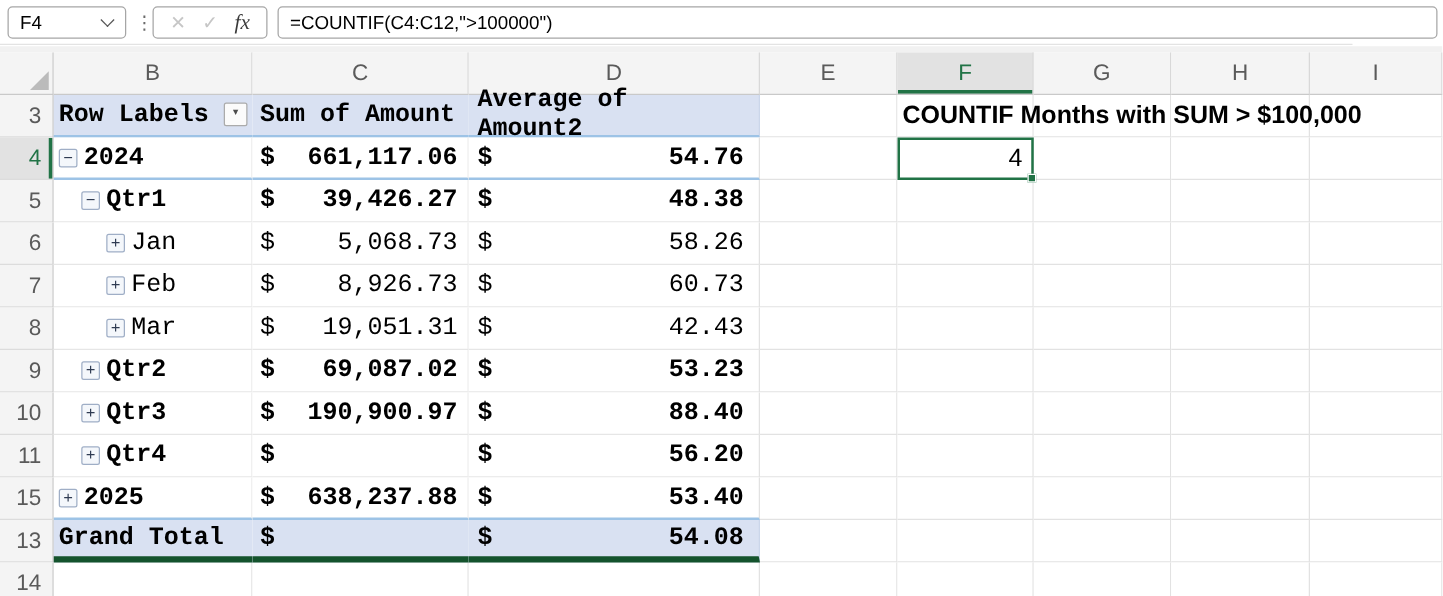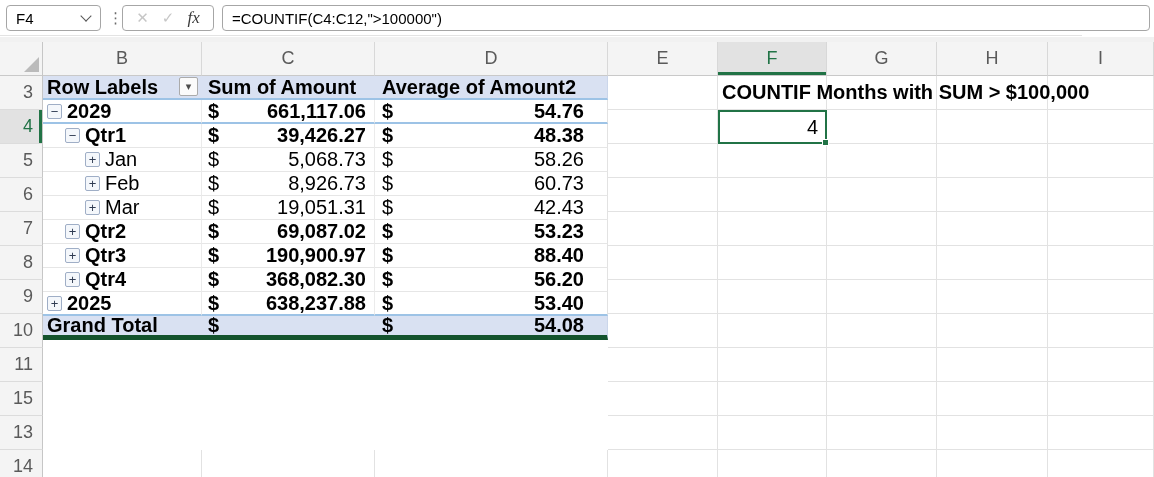--- a/index.html
+++ b/index.html
@@ -26,32 +26,32 @@
   
   .col-h { position:absolute; top:42px; height:34px; background:#F4F4F4; border-right:1px solid #D8D8D8; border-bottom:1px solid #C9C9C9; color:#5A5A5A; font-size:18px; display:flex; align-items:center; justify-content:center; }
   .col-h.sel { background:#E2E2E2; color:#217346; box-shadow: inset 0 -3px 0 #217346; }
   .corner { position:absolute; left:0; top:42px; width:43px; height:34px; background:#F4F4F4; border-right:1px solid #C6C6C6; border-bottom:1px solid #C9C9C9; }
   .corner .tri { position:absolute; right:3px; bottom:3px; width:0; height:0; border-left:15px solid transparent; border-bottom:15px solid #BBBBBB; }
   .row-h { position:absolute; left:0; width:43px; background:#F4F4F4; border-right:1px solid #C6C6C6; border-bottom:1px solid #DCDCDC; color:#5A5A5A; font-size:18px; display:flex; align-items:center; justify-content:flex-end; padding-right:9px; }
   .row-h.sel { background:#E2E2E2; color:#217346; box-shadow: inset -3px 0 0 #217346; }
   .gcell { position:absolute; background:#fff; border-right:1px solid #E2E2E2; border-bottom:1px solid #E2E2E2; }
   
   .pivot { position:absolute; left:43px; top:76px; width:565px; }
-  .prow { display:flex; width:565px; height:24px; }
+  .prow { display:flex; width:565px; height:34px;font-family:Liberation Mono, monospace; }
   .pcell { display:flex; align-items:center; font-size:20px; border-bottom:1px solid #E6E6E6; border-right:1px solid #EBEBEB; background:#fff; position:relative; }
   .pcell.last { border-right:1px solid #E2E2E2; }
   .prow.hdr .pcell, .prow.total .pcell { background:#D9E1F2; font-weight:bold; border-right:none; }
   .prow.hdr .pcell { border-bottom:2px solid #9DC3E6; }
   .prow.total .pcell { border-bottom:5px solid #14532d;align-items:center; }
   .prow.hdr .pcell.last, .prow.total .pcell.last { border-right:1px solid #CBD6EA; }
   .prow.groupend .pcell { border-bottom:2px solid #9DC3E6; }
   .prow.bold .pcell { font-weight:bold; }
   .c-label { width:159px; padding-left:4px; }
   .c-sum   { width:173px; justify-content:space-between; padding-left:6px; padding-right:8px; }
-  .c-avg   { width:233px; justify-content:space-between; padding-left:7px; padding-right:23px; }
+  .c-avg   { width:233px; justify-content:space-between; padding-left:7px; padding-right:12px; }
   .expbtn { flex:0 0 auto; width:15px; height:15px; border:1px solid #9FAEC6; border-radius:2px; background:#F4F7FB; color:#2F3B52; font-size:13px; line-height:13px; text-align:center; margin-right:5px; font-weight:normal; }
   .ind1 { padding-left:22px; } .ind2 { padding-left:42px; }
   .filterbtn { position:absolute; right:4px; top:50%; margin-top:-10px; width:19px; height:19px; border:1px solid #ABABAB; border-radius:2px; background:#FBFBFB; color:#4d4d4d; font-size:11px; line-height:17px; text-align:center; font-weight:normal; }
   
   .countif-title { position:absolute; left:722px; top:76px; width:430px; height:33px; display:flex; align-items:center; font-weight:bold; font-size:20px; white-space:nowrap; z-index:5; }
   .selcell { position:absolute; left:718px; top:110px; width:109px; height:34px; border:2px solid #217346; z-index:6; display:flex; align-items:center; justify-content:flex-end; padding-right:7px; font-size:20px; background:transparent; }
   .fillhandle { position:absolute; right:-4px; bottom:-4px; width:7px; height:7px; background:#217346; border:1px solid #fff; }
 </style>
 </head>
 <body>
@@ -165,21 +165,21 @@
         <div class="pcell c-label">
           <span>Row Labels</span>
           <div class="filterbtn">▾</div>
         </div>
         <div class="pcell c-sum">Sum of Amount</div>
         <div class="pcell c-avg last">Average of Amount2</div>
       </div>
       <div class="prow bold groupend">
         <div class="pcell c-label">
           <span class="expbtn">−</span>
-          <span>2029</span>
+          <span>2024</span>
         </div>
         <div class="pcell c-sum">
           <span>$</span>
           <span>661,117.06</span>
         </div>
         <div class="pcell c-avg last">
           <span>$</span>
           <span>54.76</span>
         </div>
       </div>
@@ -267,21 +267,20 @@
           <span>88.40</span>
         </div>
       </div>
       <div class="prow bold">
         <div class="pcell c-label ind1">
           <span class="expbtn">+</span>
           <span>Qtr4</span>
         </div>
         <div class="pcell c-sum">
           <span>$</span>
-          <span>368,082.30</span>
         </div>
         <div class="pcell c-avg last">
           <span>$</span>
           <span>56.20</span>
         </div>
       </div>
       <div class="prow bold groupend">
         <div class="pcell c-label">
           <span class="expbtn">+</span>
           <span>2025</span>

